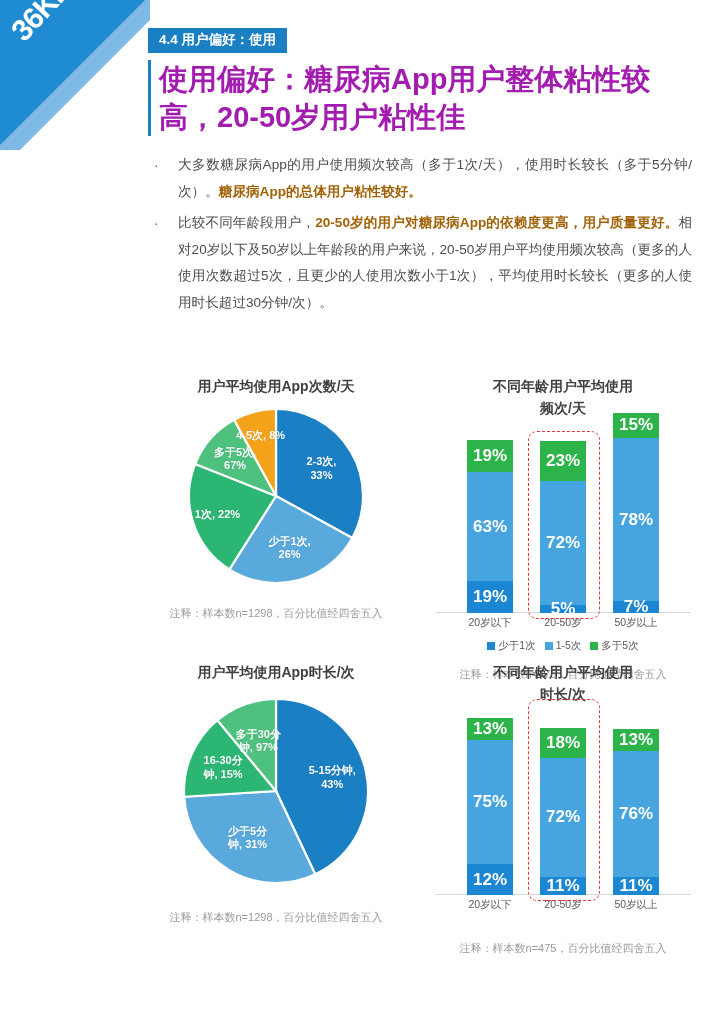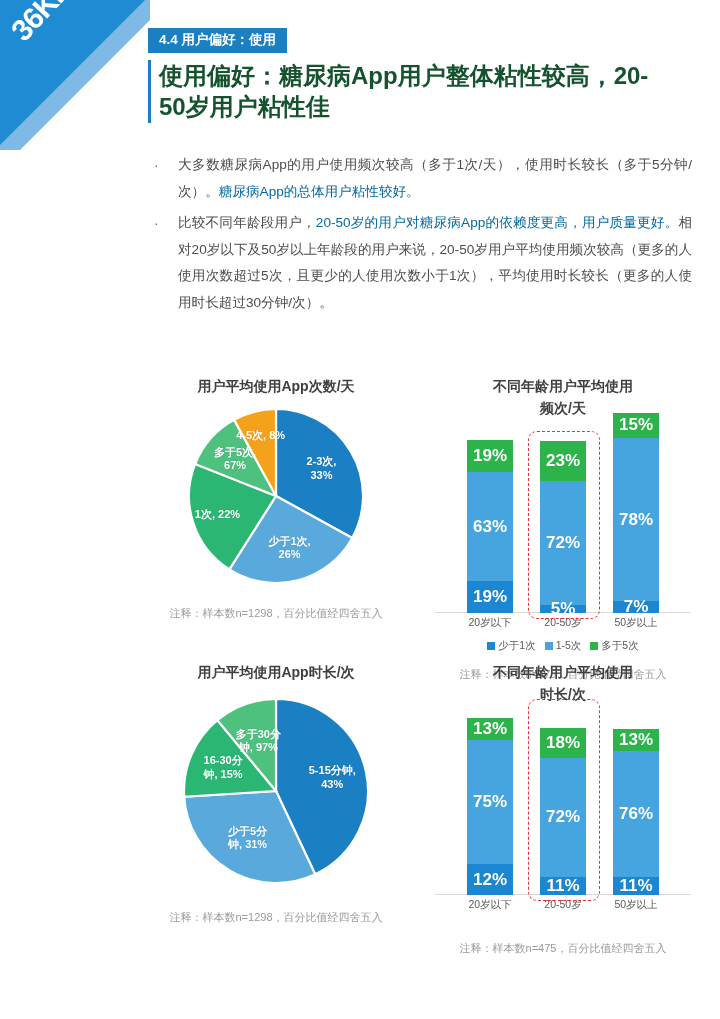--- a/index.html
+++ b/index.html
@@ -30,36 +30,36 @@
 
   
   #header{position:absolute;left:148px;top:28px;width:540px;}
   #section-tag{
     display:inline-block;background:#1b7fc4;color:#fff;
     font-size:13.5px;font-weight:bold;padding:5px 11px 6px 11px;line-height:1;
   }
   #title-wrap{display:flex;margin-top:7px;}
   #title-accent{width:3px;background:#1b7fc4;flex:0 0 3px;margin-right:8px;}
   #page-title{
-    color:#14532d;font-size:24px;font-weight:bold;line-height:1.32;
+    color:#a21caf;font-size:29px;font-weight:bold;line-height:1.32;
     letter-spacing:0px;max-width:505px;
   }
 
   
   #bullets{position:absolute;left:152px;top:152px;width:540px;}
   .bullet-row{display:flex;margin-bottom:5px;}
   .bullet-dot{
     flex:0 0 24px;color:#666;font-size:14px;line-height:1.95;
     text-align:left;padding-left:2px;
   }
   .bullet-text{
     flex:1;color:#4d4d4d;font-size:13.6px;line-height:1.95;
     text-align:justify;
   }
-  .bullet-text b{color:#0369a1;font-weight:normal;}
+  .bullet-text b{color:#a16207;font-weight:bold;}
 
   
   .chart-cell{position:absolute;}
   .chart-title{
     color:#404040;font-size:14px;font-weight:bold;text-align:center;
     line-height:1.55;
   }
   .chart-note{
     color:#9a9a9a;font-size:11px;text-align:center;white-space:nowrap;
   }

